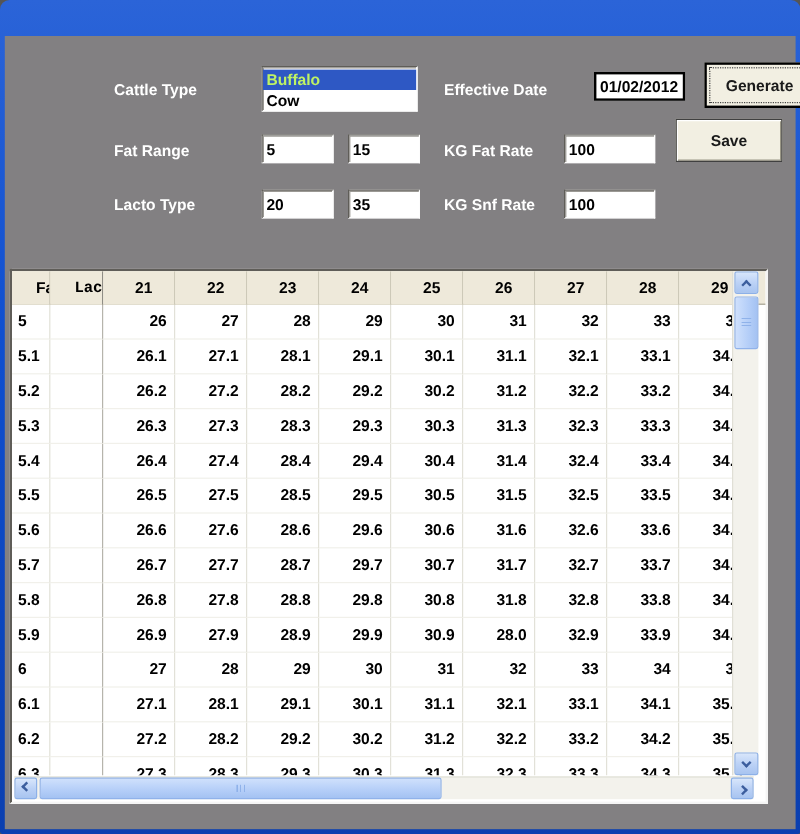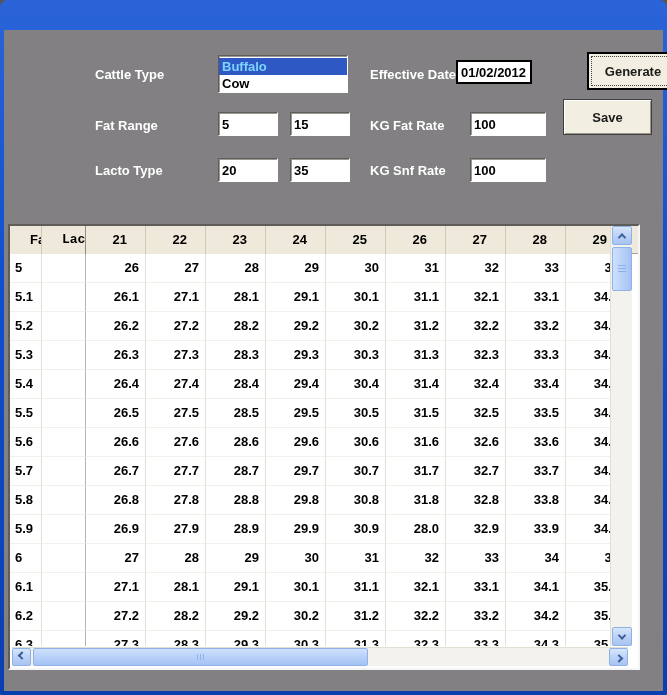--- a/index.html
+++ b/index.html
@@ -56,21 +56,21 @@
 
   .listbox {
     position:absolute; left:214px; top:25px; width:130px; height:38px;
     background:#fff; border:1px solid; border-color:#5f5d58 #fdfdfd #fdfdfd #5f5d58;
     box-shadow: inset 1px 1px 0 #9b9994; overflow:hidden; padding-top:2px;
   }
   .lb-option {
     height:17px; line-height:17px; font-size:13px; font-weight:bold;
     color:#000; padding:0 3px; cursor:default;
   }
-  .lb-option.selected { background:#2e58c4; color:#7dd3fc; }
+  .lb-option.selected { background:#2e58c4; color:#bef264; }
 
   .btn {
     position:absolute; background:#f2efe2; color:#1a1a1a;
     font-family:"Liberation Sans", sans-serif; font-size:13px; font-weight:bold;
     display:flex; align-items:center; justify-content:center; cursor:default;
   }
   .btn.default {
     border:2px solid #000;
     outline:1px dotted #444; outline-offset:-5px;
   }
@@ -168,21 +168,21 @@
     <span class="lbl" style="left:91px; top:88px;">Fat Range</span>
     <span class="lbl" style="left:366px; top:88px;">KG Fat Rate</span>
     <span class="lbl" style="left:91px; top:133px;">Lacto Type</span>
     <span class="lbl" style="left:366px; top:133px;">KG Snf Rate</span>
 
     <div class="listbox">
         <div class="lb-option selected">Buffalo</div>
         <div class="lb-option">Cow</div>
       </div>
 
-    <input class="txt focused" style="left: 452px; top: 30px; width: 76px;" value="01/02/2012">
+    <input class="txt focused" style="left: 491px; top: 30px; width: 76px;" value="01/02/2012">
     <input class="txt" style="left: 214px; top: 82px; width: 60px;" value="5">
     <input class="txt" style="left: 286px; top: 82px; width: 60px;" value="15">
     <input class="txt" style="left: 466px; top: 82px; width: 76px;" value="100">
     <input class="txt" style="left: 214px; top: 128px; width: 60px;" value="20">
     <input class="txt" style="left: 286px; top: 128px; width: 60px;" value="35">
     <input class="txt" style="left: 466px; top: 128px; width: 76px;" value="100">
 
     <button class="btn default" style="left:558px; top:22px; width:92px; height:38px;margin-left:25px;">Generate</button>
     <button class="btn plain" style="left:559px; top:69px; width:89px; height:36px;">Save</button>
 

